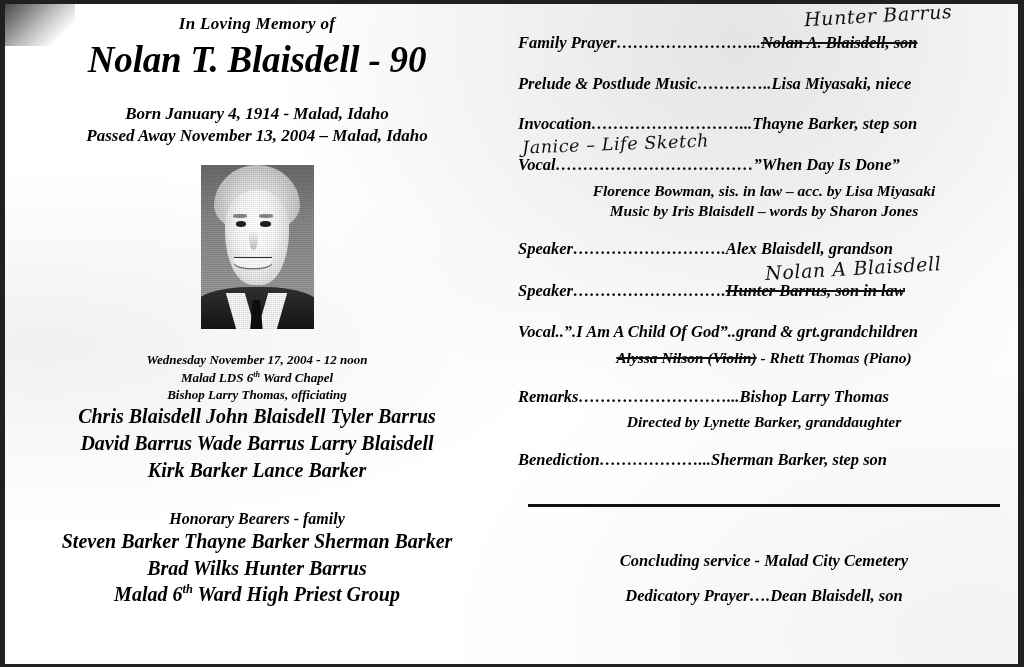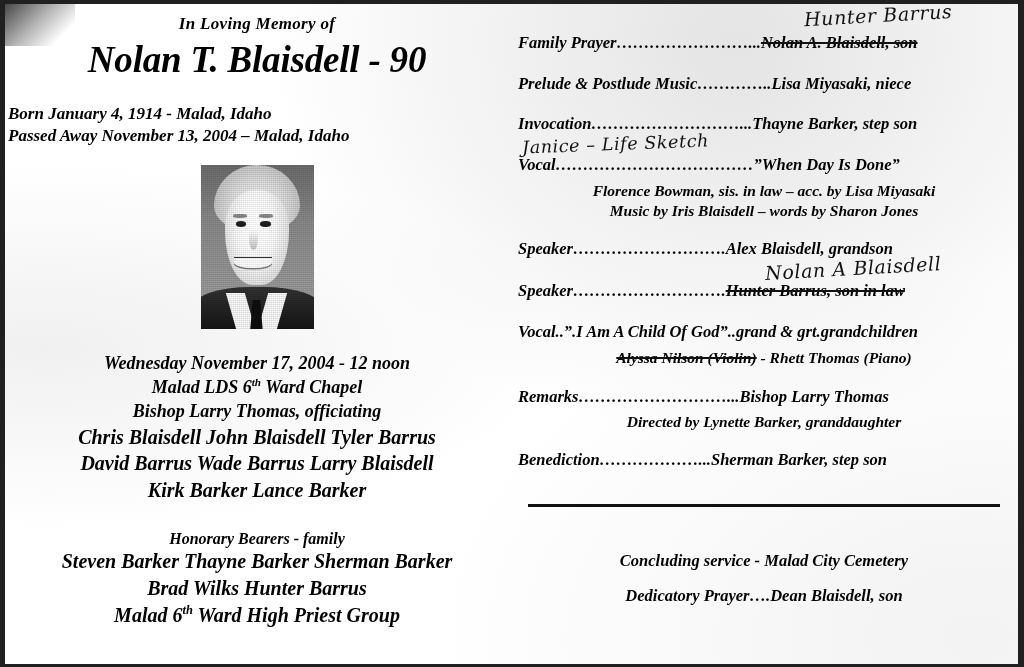--- a/index.html
+++ b/index.html
@@ -67,20 +67,21 @@
   .deceased-name {
     text-align: center;
     font-size: 37px;
     font-weight: bold;
     font-style: italic;
     letter-spacing: -0.2px;
     margin-top: 4px;
     white-space: nowrap;
   }
   .life-dates {
+    text-align: center;
     font-size: 17px;
     font-weight: bold;
     font-style: italic;
     line-height: 1.30;
     margin-top: 22px;
   }
   .portrait-wrap {
     display: flex;
     justify-content: center;
     margin-top: 18px;
@@ -173,21 +174,21 @@
     position: absolute; inset: 0;
     background-image:
       repeating-linear-gradient(0deg, rgba(0,0,0,0.10) 0px, rgba(0,0,0,0.10) 1px, rgba(255,255,255,0.06) 1px, rgba(255,255,255,0.06) 2px),
       repeating-linear-gradient(90deg, rgba(0,0,0,0.07) 0px, rgba(0,0,0,0.07) 1px, rgba(255,255,255,0.05) 1px, rgba(255,255,255,0.05) 2px);
     mix-blend-mode: multiply;
     opacity: 0.75;
   }
 
   .service-block {
     text-align: center;
-    font-size: 18px;
+    font-size: 13px;
     font-weight: bold;
     font-style: italic;
     line-height: 1.34;
     margin-top: 22px;
   }
   .bearer-heading {
     text-align: center;
     font-size: 16px;
     font-weight: bold;
     font-style: italic;

